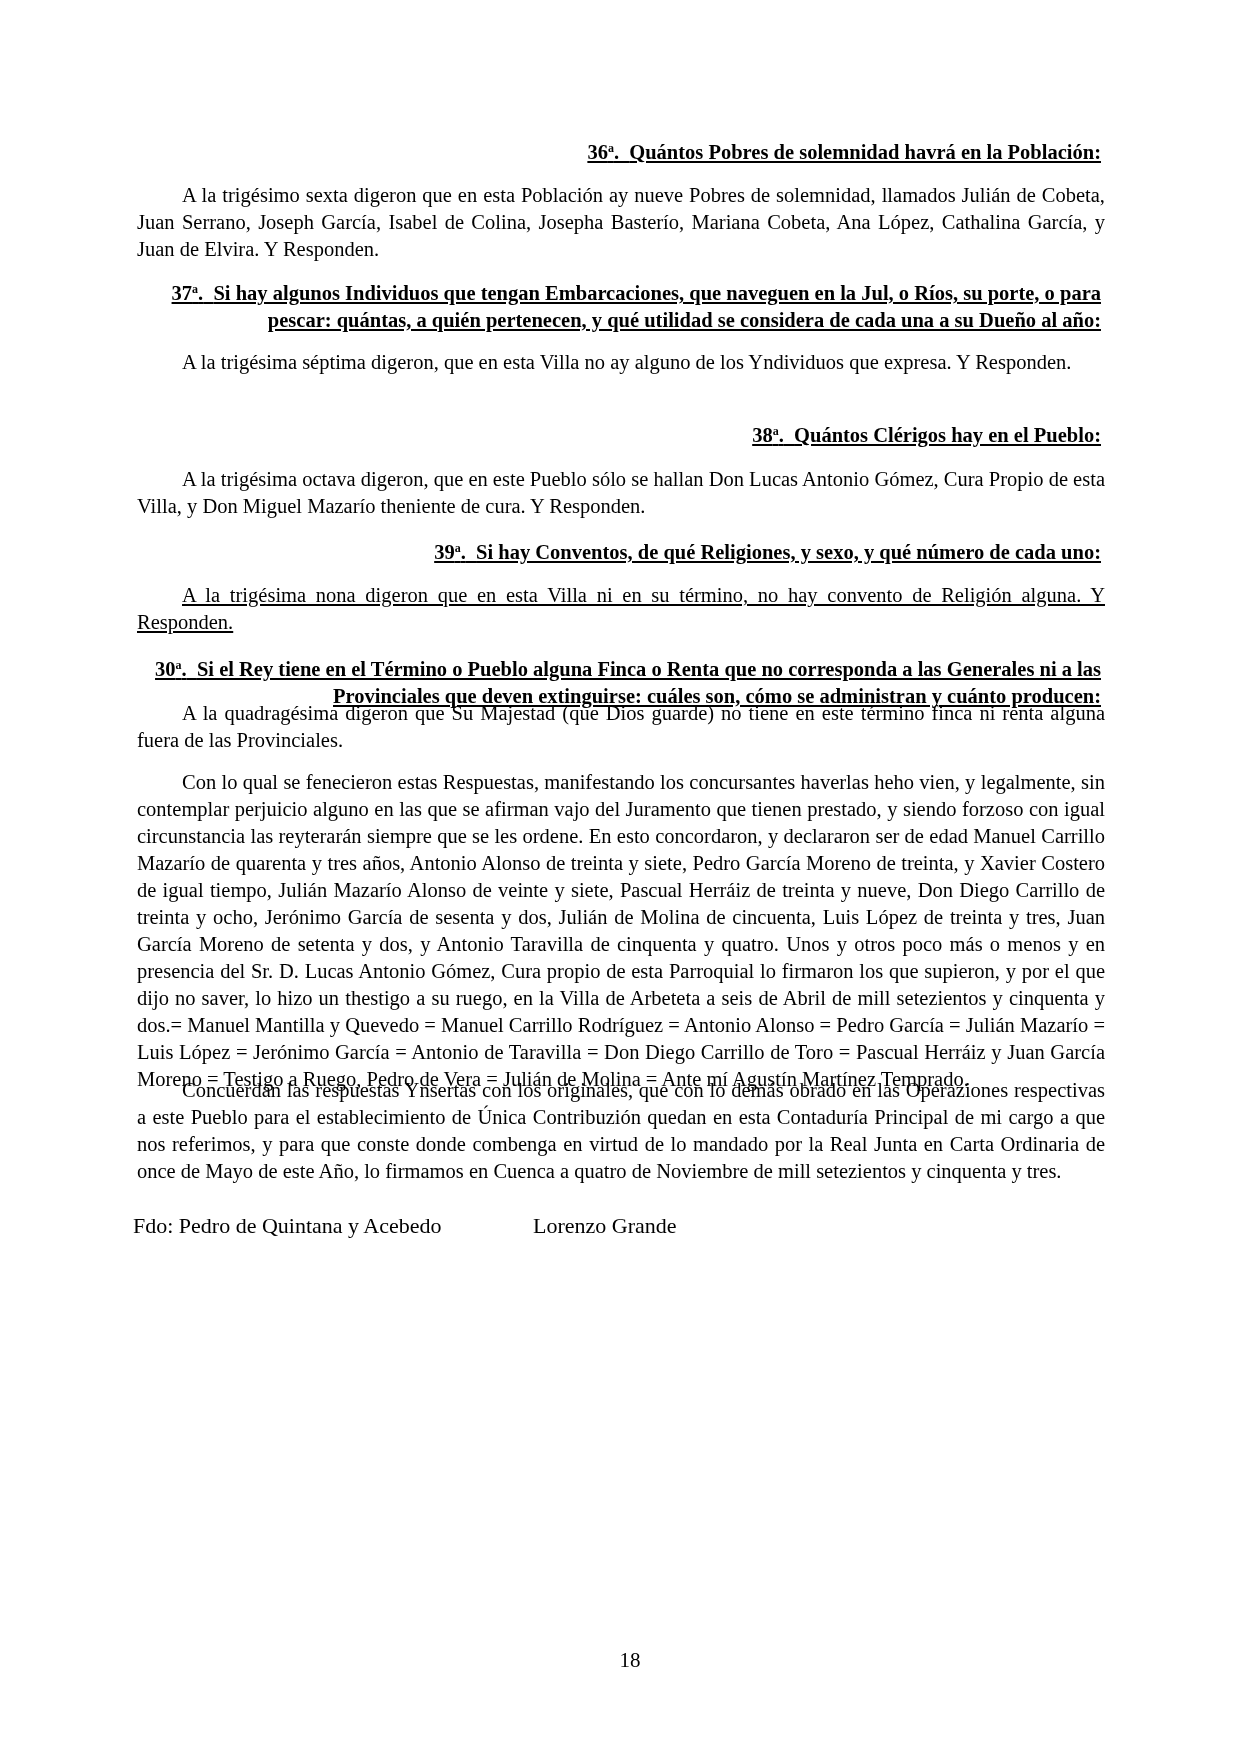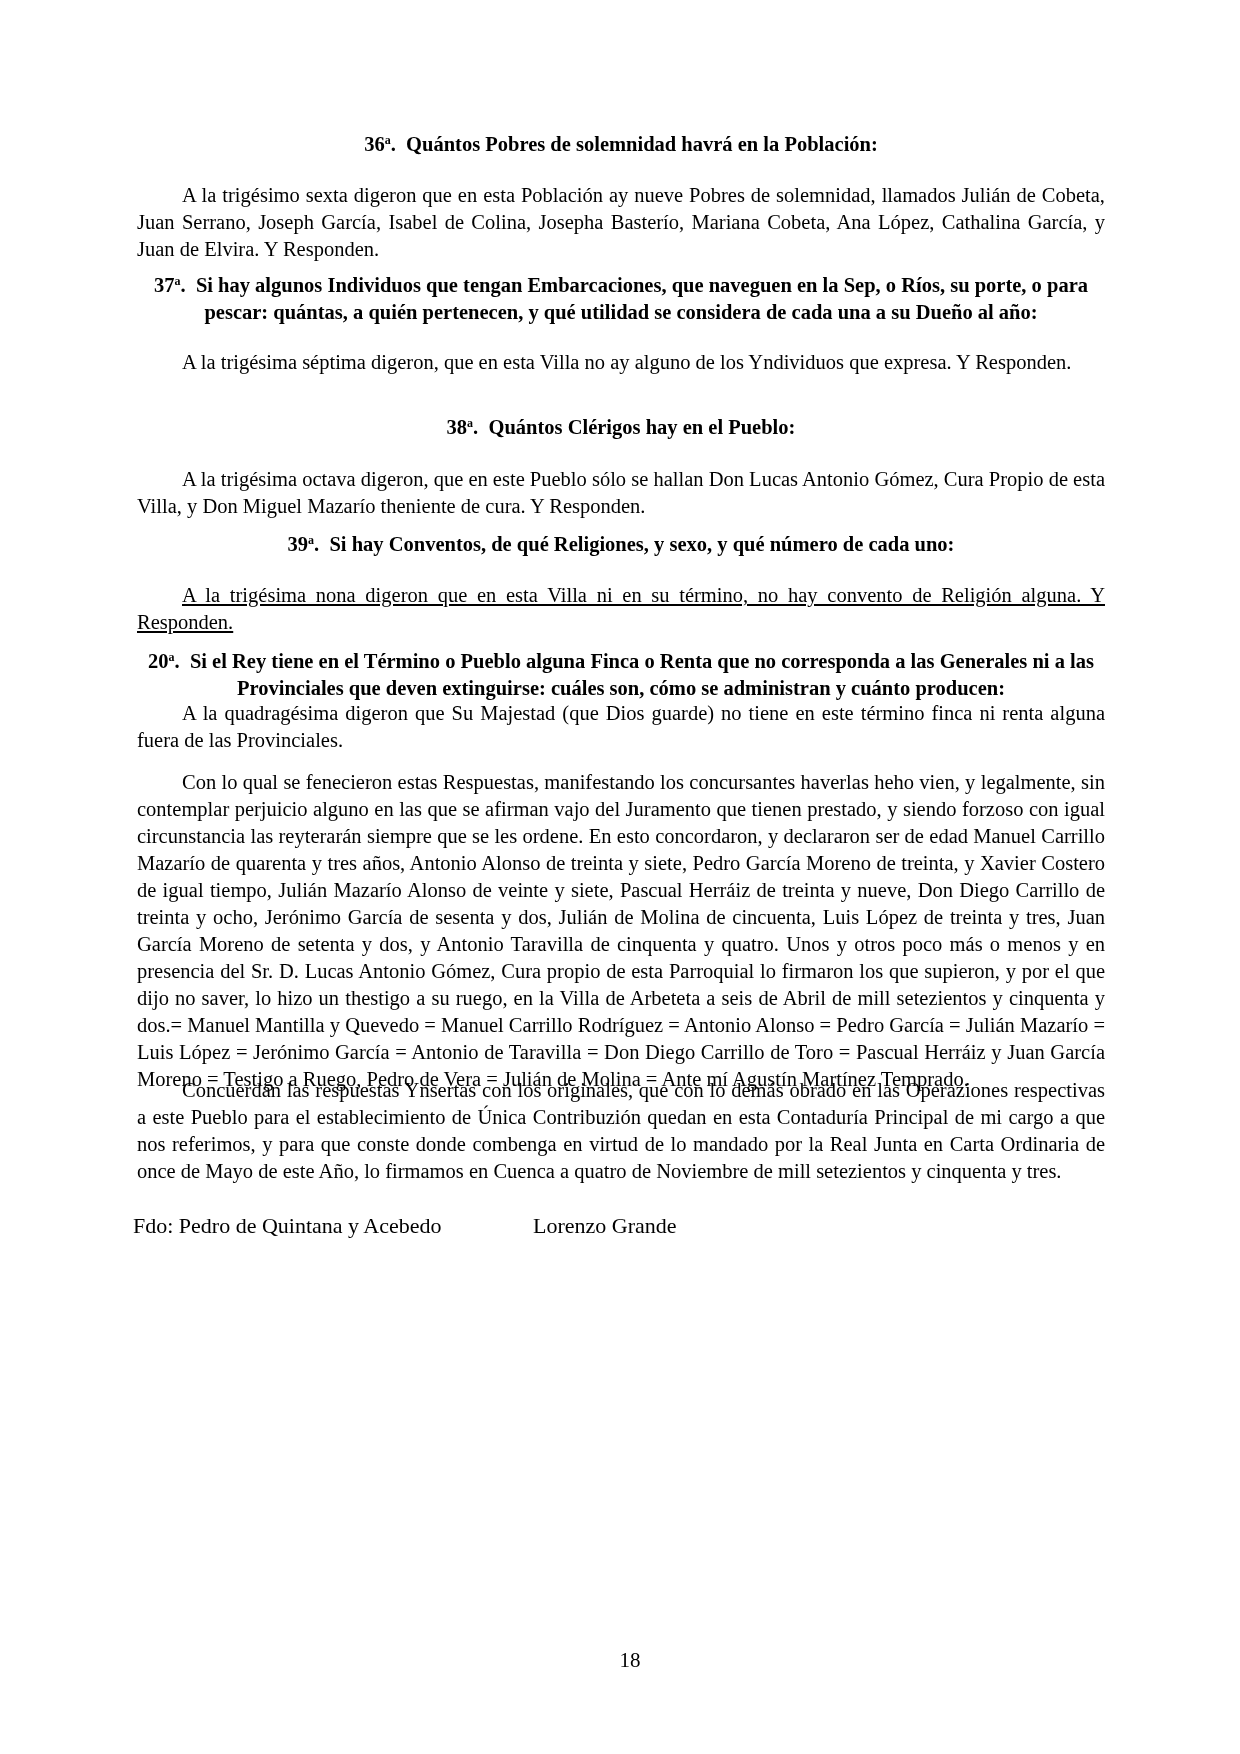--- a/index.html
+++ b/index.html
@@ -18,22 +18,23 @@
     .page {
       position: absolute;
       left: 133px;
       top: 0;
       width: 976px;
     }
     .q-heading {
       font-weight: bold;
       font-size: 20.5px;
       line-height: 27px;
-      margin: 0;
-      text-align: center;
+      margin: 8px;
+      text-align: right;
+      text-decoration: underline;
     }
     .q-heading .num sup {
       font-size: 12px;
       vertical-align: 7px;
       line-height: 0;
     }
     .para {
       font-size: 20.5px;
       line-height: 27px;
       margin: 4px;
@@ -71,21 +72,21 @@
       <span>Quántos Pobres de solemnidad havrá en la Población:</span>
     </p>
   </div>
   <div class="block" style="top:178px;">
     <p class="para">A la trigésimo sexta digeron que en esta Población ay nueve Pobres de solemnidad, llamados Julián de Cobeta, Juan Serrano, Joseph García, Isabel de Colina, Josepha Basterío, Mariana Cobeta, Ana López, Cathalina García, y Juan de Elvira. Y Responden.</p>
   </div>
 
   <div class="block" style="top:272px;">
     <p class="q-heading">
       <span class="num"><span>37</span><sup>a</sup>.</span>&nbsp;
-      <span>Si hay algunos Individuos que tengan Embarcaciones, que naveguen en la Sep, o Ríos, su porte, o para pescar: quántas, a quién pertenecen, y qué utilidad se considera de cada una a su Dueño al año:</span>
+      <span>Si hay algunos Individuos que tengan Embarcaciones, que naveguen en la Jul, o Ríos, su porte, o para pescar: quántas, a quién pertenecen, y qué utilidad se considera de cada una a su Dueño al año:</span>
     </p>
   </div>
   <div class="block" style="top:345px;">
     <p class="para">A la trigésima séptima digeron, que en esta Villa no ay alguno de los Yndividuos que expresa. Y Responden.</p>
   </div>
 
   <div class="block" style="top:414px;">
     <p class="q-heading">
       <span class="num"><span>38</span><sup>a</sup>.</span>&nbsp;
       <span>Quántos Clérigos hay en el Pueblo:</span>
@@ -100,21 +101,21 @@
       <span class="num"><span>39</span><sup>a</sup>.</span>&nbsp;
       <span>Si hay Conventos, de qué Religiones, y sexo, y qué número de cada uno:</span>
     </p>
   </div>
   <div class="block" style="top:578px;text-decoration:underline;">
     <p class="para">A la trigésima nona digeron que en esta Villa ni en su término, no hay convento de Religión alguna. Y Responden.</p>
   </div>
 
   <div class="block" style="top:648px;">
     <p class="q-heading">
-      <span class="num"><span>20</span><sup>a</sup>.</span>&nbsp;
+      <span class="num"><span>30</span><sup>a</sup>.</span>&nbsp;
       <span>Si el Rey tiene en el Término o Pueblo alguna Finca o Renta que no corresponda a las Generales ni a las Provinciales que deven extinguirse: cuáles son, cómo se administran y cuánto producen:</span>
     </p>
   </div>
   <div class="block" style="top:696px;">
     <p class="para">A la quadragésima digeron que Su Majestad (que Dios guarde) no tiene en este término finca ni renta alguna fuera de las Provinciales.</p>
   </div>
 
   <div class="block" style="top:765px;">
     <p class="para">Con lo qual se fenecieron estas Respuestas, manifestando los concursantes haverlas heho vien, y legalmente, sin contemplar perjuicio alguno en las que se afirman vajo del Juramento que tienen prestado, y siendo forzoso con igual circunstancia las reyterarán siempre que se les ordene. En esto concordaron, y declararon ser de edad Manuel Carrillo Mazarío de quarenta y tres años, Antonio Alonso de treinta y siete, Pedro García Moreno de treinta, y Xavier Costero de igual tiempo, Julián Mazarío Alonso de veinte y siete, Pascual Herráiz de treinta y nueve, Don Diego Carrillo de treinta y ocho, Jerónimo García de sesenta y dos, Julián de Molina de cincuenta, Luis López de treinta y tres, Juan García Moreno de setenta y dos, y Antonio Taravilla de cinquenta y quatro. Unos y otros poco más o menos y en presencia del Sr. D. Lucas Antonio Gómez, Cura propio de esta Parroquial lo firmaron los que supieron, y por el que dijo no saver, lo hizo un thestigo a su ruego, en la Villa de Arbeteta a seis de Abril de mill setezientos y cinquenta y dos.= Manuel Mantilla y Quevedo = Manuel Carrillo Rodríguez = Antonio Alonso = Pedro García = Julián Mazarío = Luis López = Jerónimo García = Antonio de Taravilla = Don Diego Carrillo de Toro = Pascual Herráiz y Juan García Moreno = Testigo a Ruego, Pedro de Vera = Julián de Molina = Ante mí Agustín Martínez Temprado.</p>
   </div>

